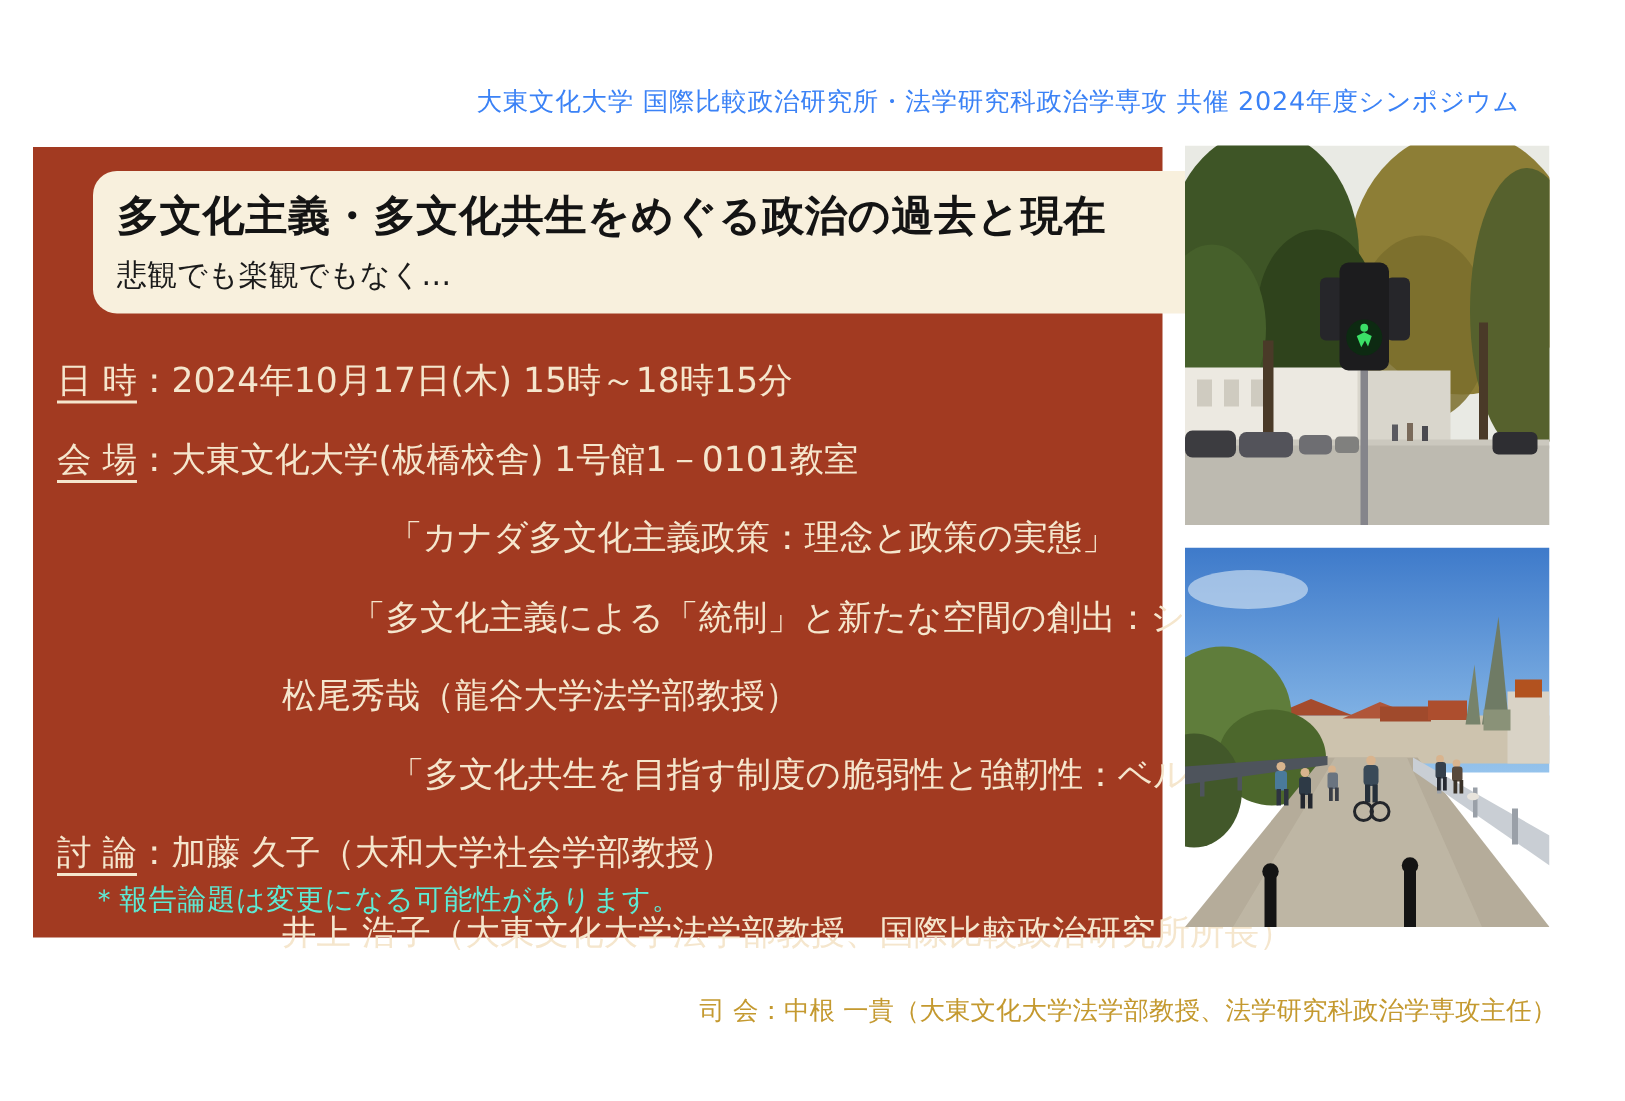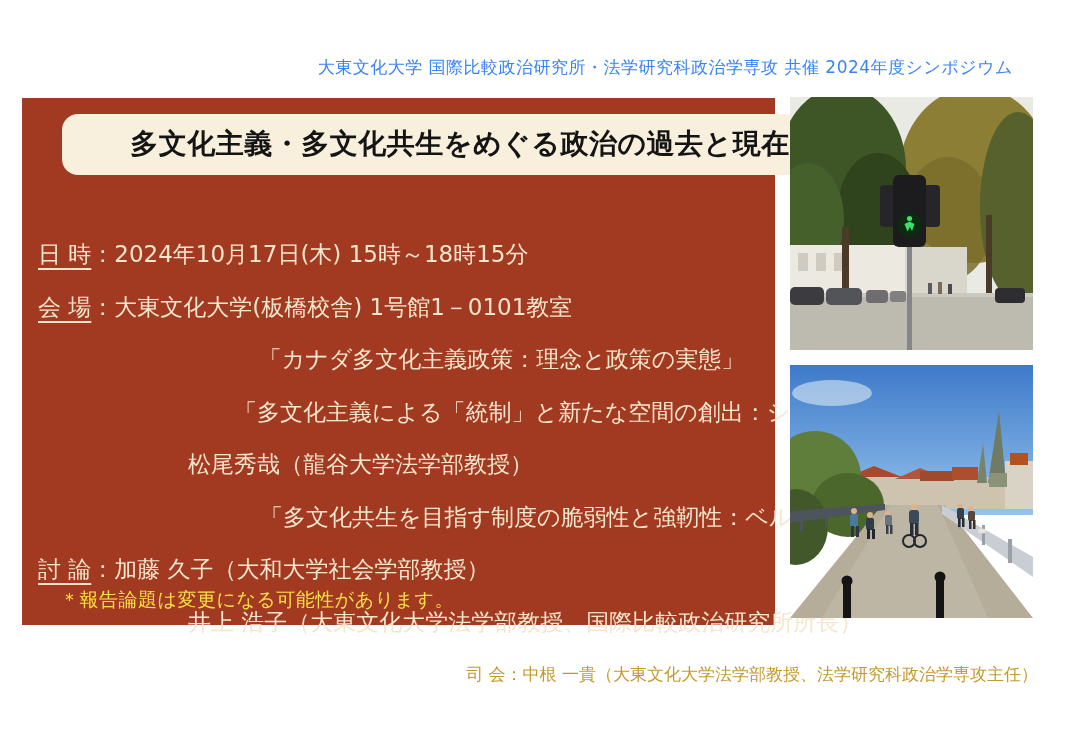--- a/index.html
+++ b/index.html
@@ -24,22 +24,22 @@
     left: 22px; top: 98px;
     width: 753px; height: 527px;
     background: #A23A21;
   }
   .title-box {
     position: absolute;
     left: 40px; top: 16px;
     width: 796px;
     background: #F8F0DD;
     border-radius: 16px;
-    text-align: center;
-    padding: 11px 8px 12px 8px;
+    text-align: left;
+    padding: 11px 8px 12px 16px;
   }
   .title-box .main-title {
     font-size: 28px;
     font-weight: bold;
     color: #141414;
     letter-spacing: 0.5px;
     white-space: nowrap;
   }
   .title-box .sub-title {
     font-size: 20px;
@@ -63,21 +63,21 @@
     text-underline-offset: 6px;
     text-decoration-thickness: 1.5px;
   }
   .ind1 { padding-left: 150px; }
   .ind2 { padding-left: 196px; text-align: center; }
   .ind2b { padding-left: 222px; }
   .note-line {
     position: absolute;
     left: 38px; bottom: 12px;
     font-size: 19px;
-    color: #fde047;
+    color: #5eead4;
     letter-spacing: 0.5px;
   }
   .photo-column {
     position: absolute;
     left: 790px; top: 97px;
     width: 243px;
     display: flex;
     flex-direction: column;
     gap: 15px;
   }
@@ -96,20 +96,21 @@
 <body>
 
 <div class="page">
 
   <div class="top-header">大東文化大学 国際比較政治研究所・法学研究科政治学専攻 共催 2024年度シンポジウム</div>
 
   <div class="red-box">
 
     <div class="title-box">
       <div class="main-title">多文化主義・多文化共生をめぐる政治の過去と現在</div>
+      <div class="sub-title">悲観でも楽観でもなく…</div>
     </div>
 
     <div class="info-lines">
       <div class="info-line"><span class="line-label">日 時</span><span>：</span><span>2024年10月17日(木) 15時～18時15分</span></div>
       <div class="info-line"><span class="line-label">会 場</span><span>：</span><span>大東文化大学(板橋校舎) 1号館1－0101教室</span></div>
       <div class="info-line ind2"><span>「カナダ多文化主義政策：理念と政策の実態」</span></div>
       <div class="info-line ind2"><span>「多文化主義による「統制」と新たな空間の創出：シンガポールの事例」</span></div>
       <div class="info-line ind1"><span>松尾秀哉（龍谷大学法学部教授）</span></div>
       <div class="info-line ind2b"><span>「多文化共生を目指す制度の脆弱性と強靭性：ベルギーを事例に」</span></div>
       <div class="info-line"><span class="line-label">討 論</span><span>：</span><span>加藤 久子（大和大学社会学部教授）</span></div>

